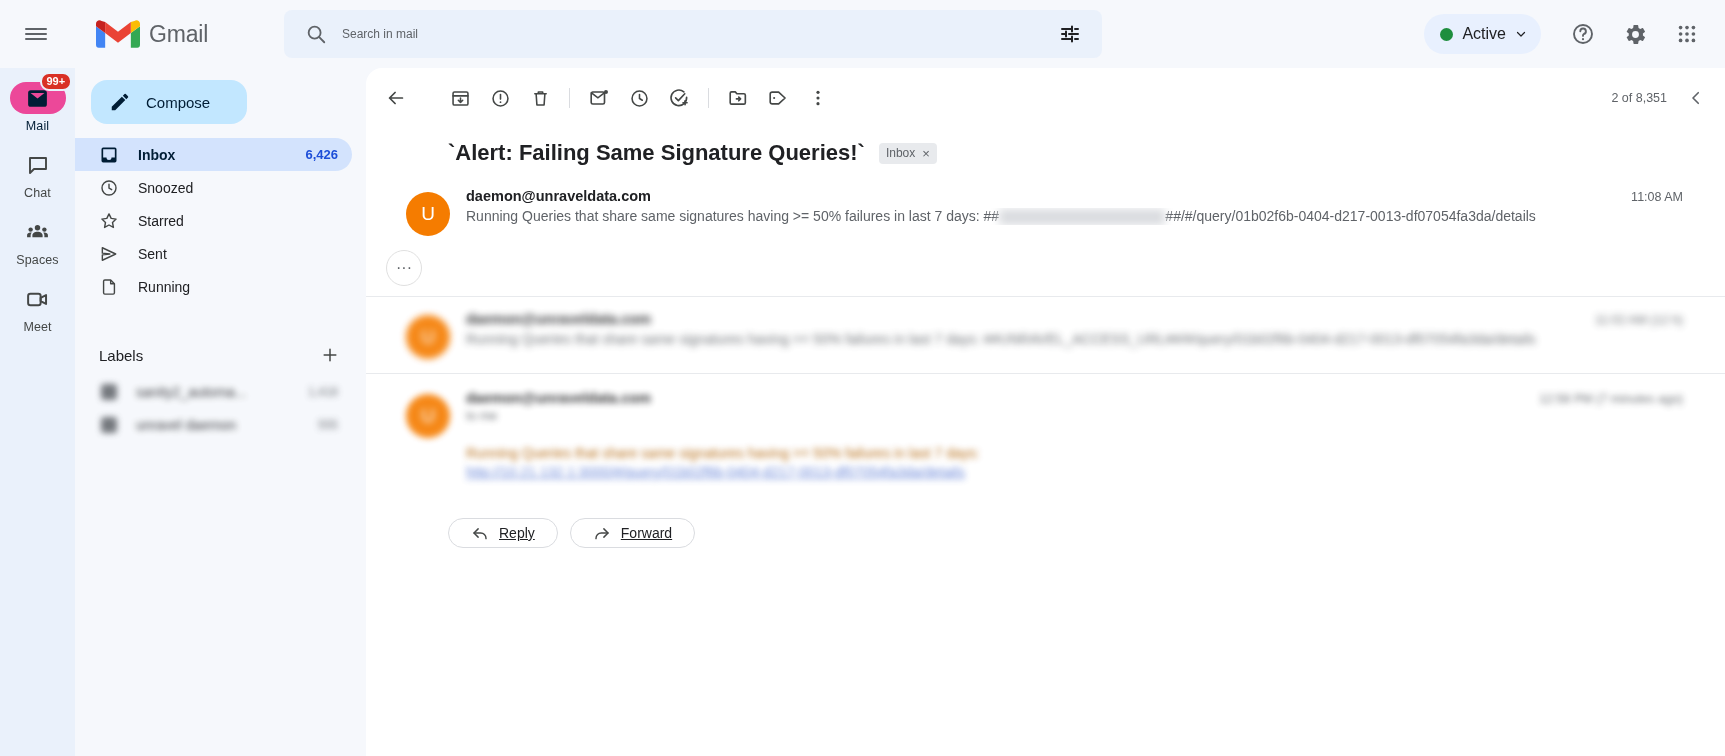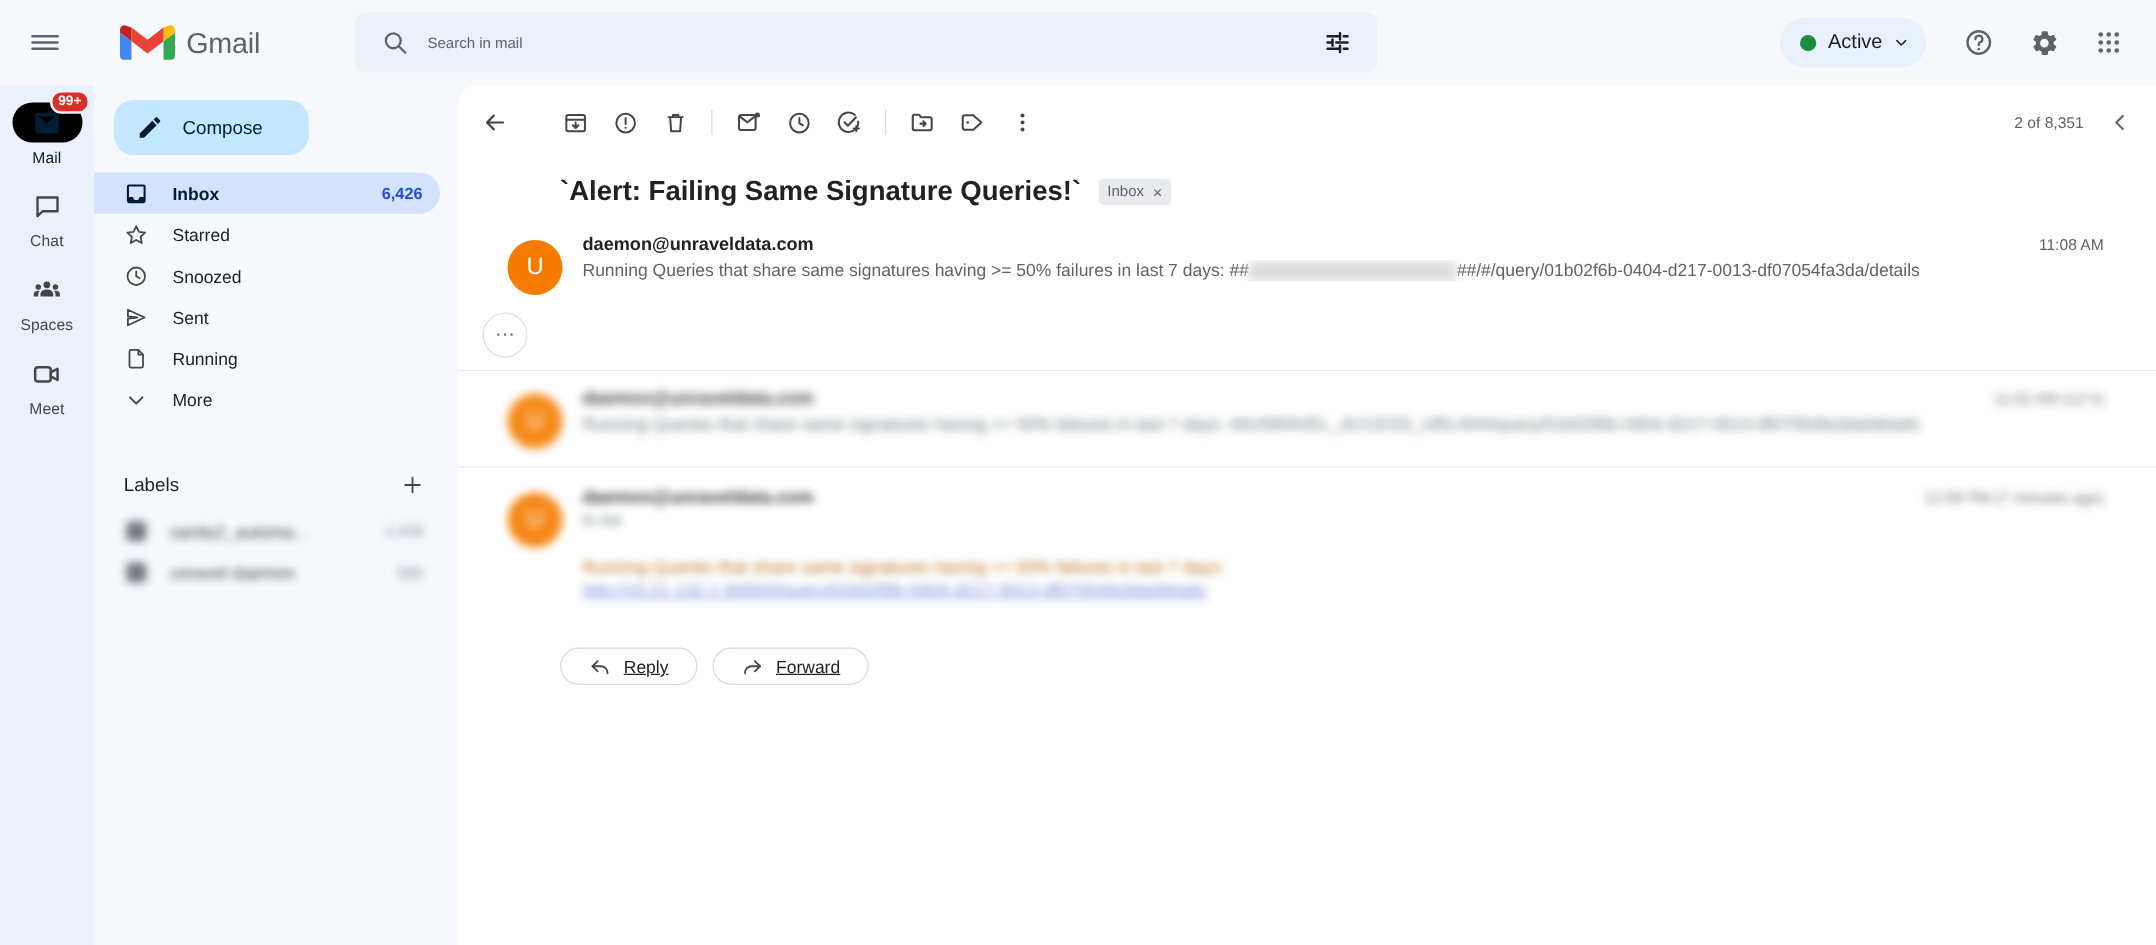--- a/index.html
+++ b/index.html
@@ -84,21 +84,21 @@
   }
   .rail-item {
     width: 64px; display: flex; flex-direction: column;
     align-items: center; cursor: pointer; position: relative;
   }
   .rail-icon-box {
     width: 56px; height: 32px; border-radius: 16px;
     display: flex; align-items: center; justify-content: center;
     position: relative;
   }
-  .rail-item.active .rail-icon-box { background: #000000; }
+  .rail-item.active .rail-icon-box { background: #ec4899; }
   .rail-label {
     font-size: 12.5px; color: #444746; margin-top: 5px; letter-spacing: .1px;
   }
   .rail-item.active .rail-label { color: #001d35; font-weight: 500; }
   .rail-badge {
     position: absolute; top: -10px; left: 30px;
     background: #d93025; color: #fff; font-size: 11px; font-weight: 600;
     border-radius: 9px; padding: 1px 5px; min-width: 27px;
     text-align: center; border: 2px solid #eaf1fb; line-height: 13px;
   }
@@ -384,35 +384,35 @@
             <path d="M19 3H5a2 2 0 0 0-2 2v14a2 2 0 0 0 2 2h14a2 2 0 0 0 2-2V5a2 2 0 0 0-2-2zm0 12h-4a3 3 0 0 1-6 0H5V5h14v10z"></path>
           </svg>
         </span>
         <span class="nav-label">Inbox</span>
         <span class="nav-count">6,426</span>
       </div>
 
       <div class="nav-item">
         <span class="nav-ico">
           <svg width="20" height="20" viewBox="0 0 24 24" fill="none" stroke="#444746" stroke-width="1.7">
-            <path d="M12 3.5l2.6 5.4 5.9.8-4.3 4.1 1.1 5.9-5.3-2.9-5.3 2.9 1.1-5.9-4.3-4.1 5.9-.8L12 3.5z" stroke-linejoin="round"></path>
-          </svg>
-        </span>
-        <span class="nav-label">Starred</span>
-        <span class="nav-count"></span>
-      </div>
-
-      <div class="nav-item">
-        <span class="nav-ico">
-          <svg width="20" height="20" viewBox="0 0 24 24" fill="none" stroke="#444746" stroke-width="1.7">
             <circle cx="12" cy="12" r="8.4"></circle>
               <path d="M12 7.4V12l3.2 2" stroke-linecap="round"></path>
           </svg>
         </span>
         <span class="nav-label">Snoozed</span>
+        <span class="nav-count"></span>
+      </div>
+
+      <div class="nav-item">
+        <span class="nav-ico">
+          <svg width="20" height="20" viewBox="0 0 24 24" fill="none" stroke="#444746" stroke-width="1.7">
+            <path d="M12 3.5l2.6 5.4 5.9.8-4.3 4.1 1.1 5.9-5.3-2.9-5.3 2.9 1.1-5.9-4.3-4.1 5.9-.8L12 3.5z" stroke-linejoin="round"></path>
+          </svg>
+        </span>
+        <span class="nav-label">Starred</span>
         <span class="nav-count"></span>
       </div>
 
       <div class="nav-item">
         <span class="nav-ico">
           <svg width="20" height="20" viewBox="0 0 24 24" fill="none" stroke="#444746" stroke-width="1.7">
             <path d="M4 4.5l16 7.5-16 7.5V13l9-1-9-1V4.5z" stroke-linejoin="round"></path>
           </svg>
         </span>
         <span class="nav-label">Sent</span>
@@ -423,29 +423,20 @@
         <span class="nav-ico">
           <svg width="20" height="20" viewBox="0 0 24 24" fill="none" stroke="#444746" stroke-width="1.7">
             <path d="M14 3.5H7a1.5 1.5 0 0 0-1.5 1.5v14A1.5 1.5 0 0 0 7 20.5h10a1.5 1.5 0 0 0 1.5-1.5V8L14 3.5z" stroke-linejoin="round"></path>
             <path d="M14 3.5V8h4.5" stroke-linejoin="round"></path>
           </svg>
         </span>
         <span class="nav-label">Running</span>
         <span class="nav-count"></span>
       </div>
 
-      <div class="nav-item">
-        <span class="nav-ico">
-          <svg width="20" height="20" viewBox="0 0 24 24" fill="none" stroke="#444746" stroke-width="1.9">
-            <path d="M6 9.5l6 6 6-6" stroke-linecap="round" stroke-linejoin="round"></path>
-          </svg>
-        </span>
-        <span class="nav-label">More</span>
-        <span class="nav-count"></span>
-      </div>
     </div>
 
     <div class="labels-head">
       <span class="labels-title">Labels</span>
       <span class="label-add">
         <svg width="20" height="20" viewBox="0 0 24 24" fill="none" stroke="#444746" stroke-width="1.8">
           <path d="M12 5v14M5 12h14" stroke-linecap="round"></path>
         </svg>
       </span>
     </div>

